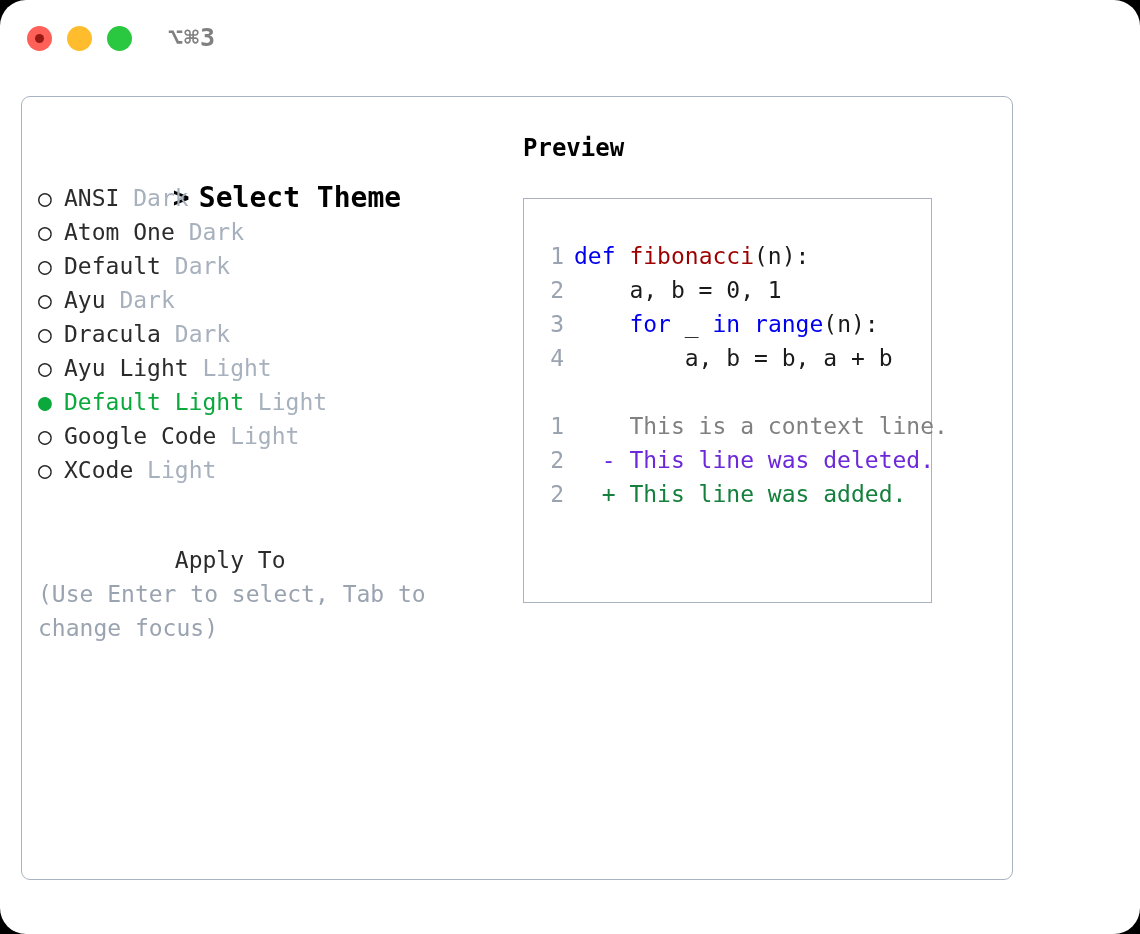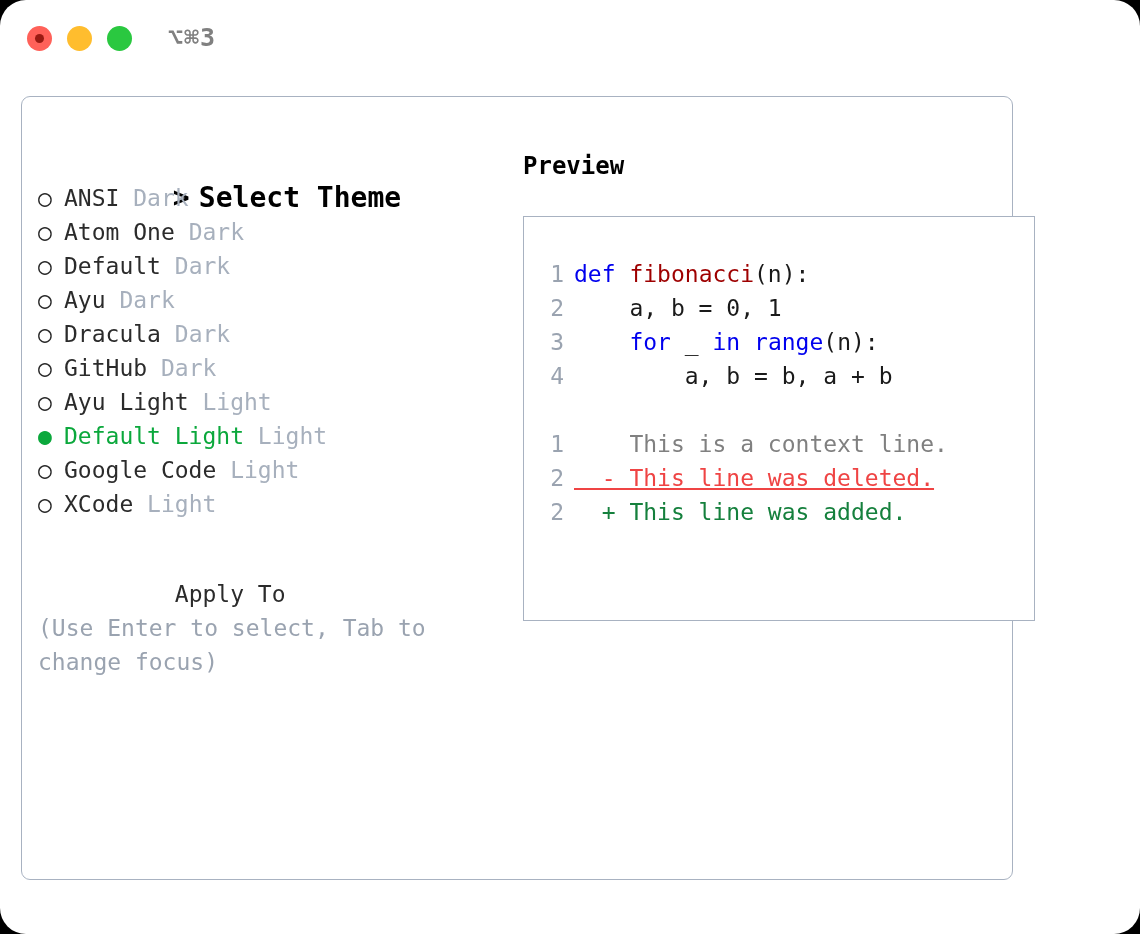--- a/index.html
+++ b/index.html
@@ -113,34 +113,34 @@
     line-height: 34px;
     color: #9aa3b0;
     width: 400px;
     white-space: pre-wrap;
   }
 
   
   #right-col {
     position: absolute;
     left: 479px;
-    top: 52px;
+    top: 34px;
     width: 490px;
     padding-left: 22px;
   }
   #preview-title {
     font-size: 24px;
     font-weight: bold;
     color: #000000;
     line-height: 34px;
     white-space: pre;
   }
   #preview-box {
     margin-top: 33px;
-    width: 512px;
+    width: 409px;
     height: 405px;
     border: 1px solid #a8b2c1;
     box-sizing: border-box;
     background: #ffffff;
     position: relative;
   }
   #code-area {
     position: absolute;
     left: 12px;
     top: 40px;
@@ -155,21 +155,21 @@
   .ln {
     display: inline-block;
     width: 28px;
     text-align: right;
     color: #9aa3b0;
     margin-right: 10px;
   }
   .kw  { color: #0000ee; }
   .fn  { color: #9e0000; }
   .ctx { color: #808080; }
-  .del { color: #ef4444; text-decoration: underline; }
+  .del { color: #6d28d9; }
   .add { color: #15803d; }
   .gap { height: 34px; }
 </style>
 </head>
 <body>
 
 <div id="window">
 
   <div id="titlebar">
     <div class="light red"></div>
@@ -185,21 +185,20 @@
       <div class="row heading">
         <span class="bullet">&gt;</span><span>Select Theme</span>
       </div>
 
       <div id="theme-items">
           <div class="row"><span class="bullet">○</span><span class="name">ANSI</span><span class="tag"> Dark</span></div>
           <div class="row"><span class="bullet">○</span><span class="name">Atom One</span><span class="tag"> Dark</span></div>
           <div class="row"><span class="bullet">○</span><span class="name">Default</span><span class="tag"> Dark</span></div>
           <div class="row"><span class="bullet">○</span><span class="name">Ayu</span><span class="tag"> Dark</span></div>
           <div class="row"><span class="bullet">○</span><span class="name">Dracula</span><span class="tag"> Dark</span></div>
-          <div class="row"><span class="bullet">○</span><span class="name">GitHub</span><span class="tag"> Dark</span></div>
           <div class="row"><span class="bullet">○</span><span class="name">Ayu Light</span><span class="tag"> Light</span></div>
           <div class="row selected"><span class="bullet">●</span><span class="name">Default Light</span><span class="tag"> Light</span></div>
           <div class="row"><span class="bullet">○</span><span class="name">Google Code</span><span class="tag"> Light</span></div>
           <div class="row"><span class="bullet">○</span><span class="name">XCode</span><span class="tag"> Light</span></div>
         </div>
 
       <div class="spacer-sm"></div>
 
       <div class="row">
         <span class="bullet"> </span><span>Apply To</span>

